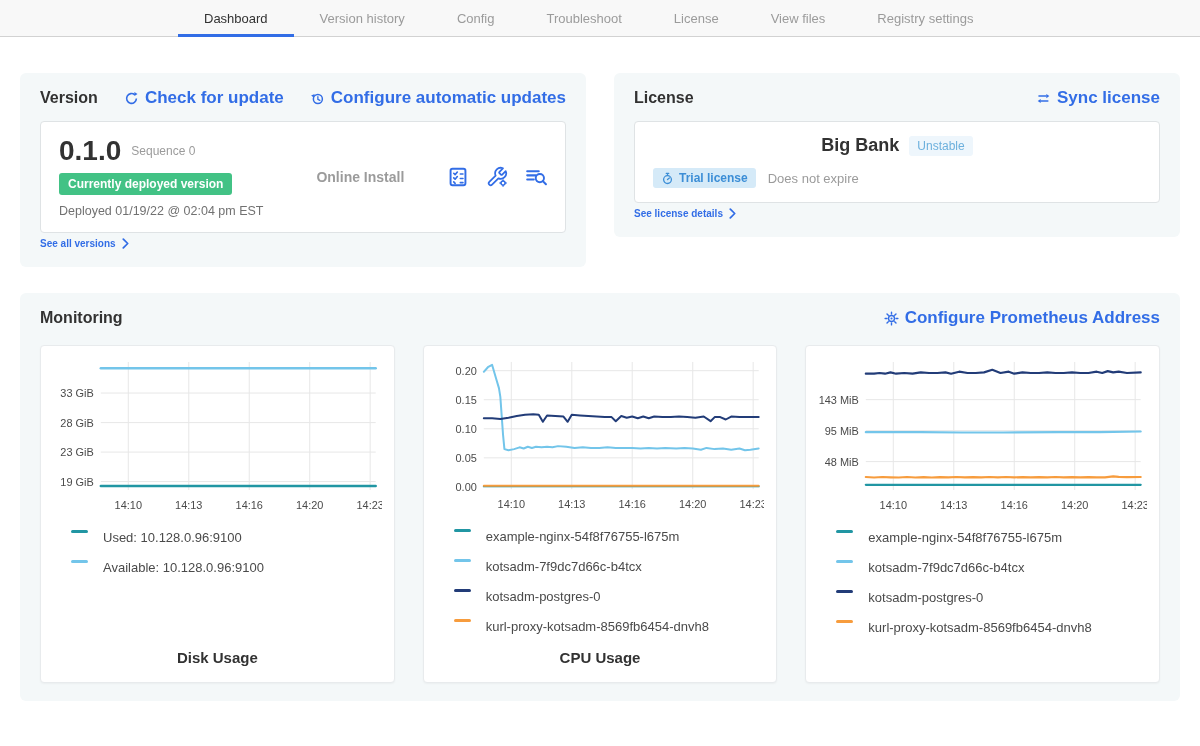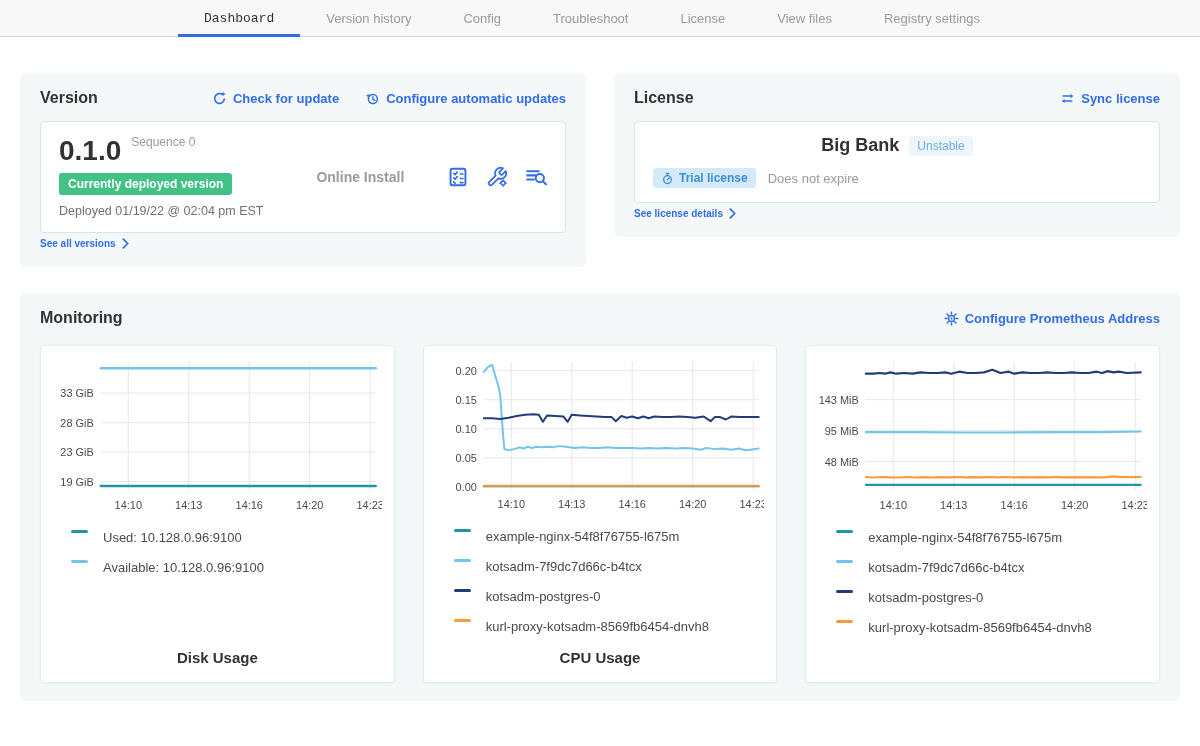--- a/index.html
+++ b/index.html
@@ -12,45 +12,45 @@
     --card-bg:#f4f8f9;
     --inner-border:#dfe3e5;
     --grid:#e7e7e7;
   }
   *{box-sizing:border-box;}
   html,body{margin:0;padding:0;width:1200px;height:746px;overflow:hidden;background:#fff;
     font-family:"Liberation Sans","DejaVu Sans",sans-serif;color:var(--dark);}
   
   .nav{height:37px;background:#f8f8f8;border-bottom:1px solid #d2d2d2;display:flex;align-items:stretch;padding-left:178px;}
   .tab{display:flex;align-items:center;padding:0 26px;font-size:13px;color:var(--gray);cursor:pointer;position:relative;}
-  .tab.active{color:var(--dark);font-family:Liberation Mono, monospace;}
+  .tab.active{color:var(--dark);}
   .tab.active::after{content:"";position:absolute;left:0;right:0;bottom:-1px;height:3px;background:var(--accent);}
   
   .main{padding:0 20px;}
   .app-header{display:flex;align-items:center;margin-top:12px;}
   .logo-wrap{width:56px;height:56px;border-radius:50%;background:#fff;display:flex;align-items:center;justify-content:center;
     box-shadow:0 0 0 1px #ececec,0 2px 4px rgba(0,0,0,.08);}
   .header-text{margin-left:22px;}
   .app-title{font-size:30px;font-weight:700;margin:0;line-height:1.05;letter-spacing:-.3px;}
   .status-row{display:flex;align-items:center;margin-top:5px;}
   .status-dot{width:7px;height:7px;border-radius:50%;background:var(--ready);margin-right:7px;}
   .status-text{font-size:14px;color:var(--gray);}
   .v-divider{width:1px;height:15px;background:#d8d8d8;margin:0 12px;}
   .edit-config{font-size:14px;font-weight:700;color:var(--accent);cursor:pointer;}
   
   .cards-row{display:flex;gap:28px;margin-top:36px;align-items:flex-start;}
   .card{flex:1;background:var(--card-bg);border-radius:6px;padding:14px 20px 16px;}
   .card-head{display:flex;justify-content:space-between;align-items:center;height:22px;}
   .card-title{font-size:16px;font-weight:700;text-align:right;}
   .card-actions{display:flex;gap:26px;}
-  .link{color:var(--accent);font-weight:700;font-size:13px;display:inline-flex;align-items:center;gap:6px;cursor:pointer;white-space:nowrap;}
+  .link{color:var(--accent);font-weight:700;font-size:17px;display:inline-flex;align-items:center;gap:6px;cursor:pointer;white-space:nowrap;}
   .inner-box{margin-top:12px;background:#fff;border:1px solid var(--inner-border);border-radius:4px;padding:13px 18px 14px;}
   .version-box{display:flex;align-items:center;}
   .v-left{flex:0 0 44%;}
-  .v-num-row{display:flex;align-items:flex-start;}
+  .v-num-row{display:flex;align-items:center;}
   .v-num{font-size:28px;font-weight:700;}
   .v-seq{font-size:12px;color:var(--gray);margin-left:10px;}
   .v-badge{display:inline-block;margin-top:6px;background:var(--success);color:#fff;font-size:12px;font-weight:700;
     padding:4px 9px;border-radius:3px;}
   .v-deployed{margin-top:9px;font-size:12.5px;color:var(--midgray);}
   .v-center{flex:1;text-align:center;font-size:14px;font-weight:700;color:var(--gray);}
   .v-icons{display:flex;gap:17px;color:var(--accent);align-items:center;}
   .v-icons .icon{cursor:pointer;}
   .see-link{font-size:10px;}
   

